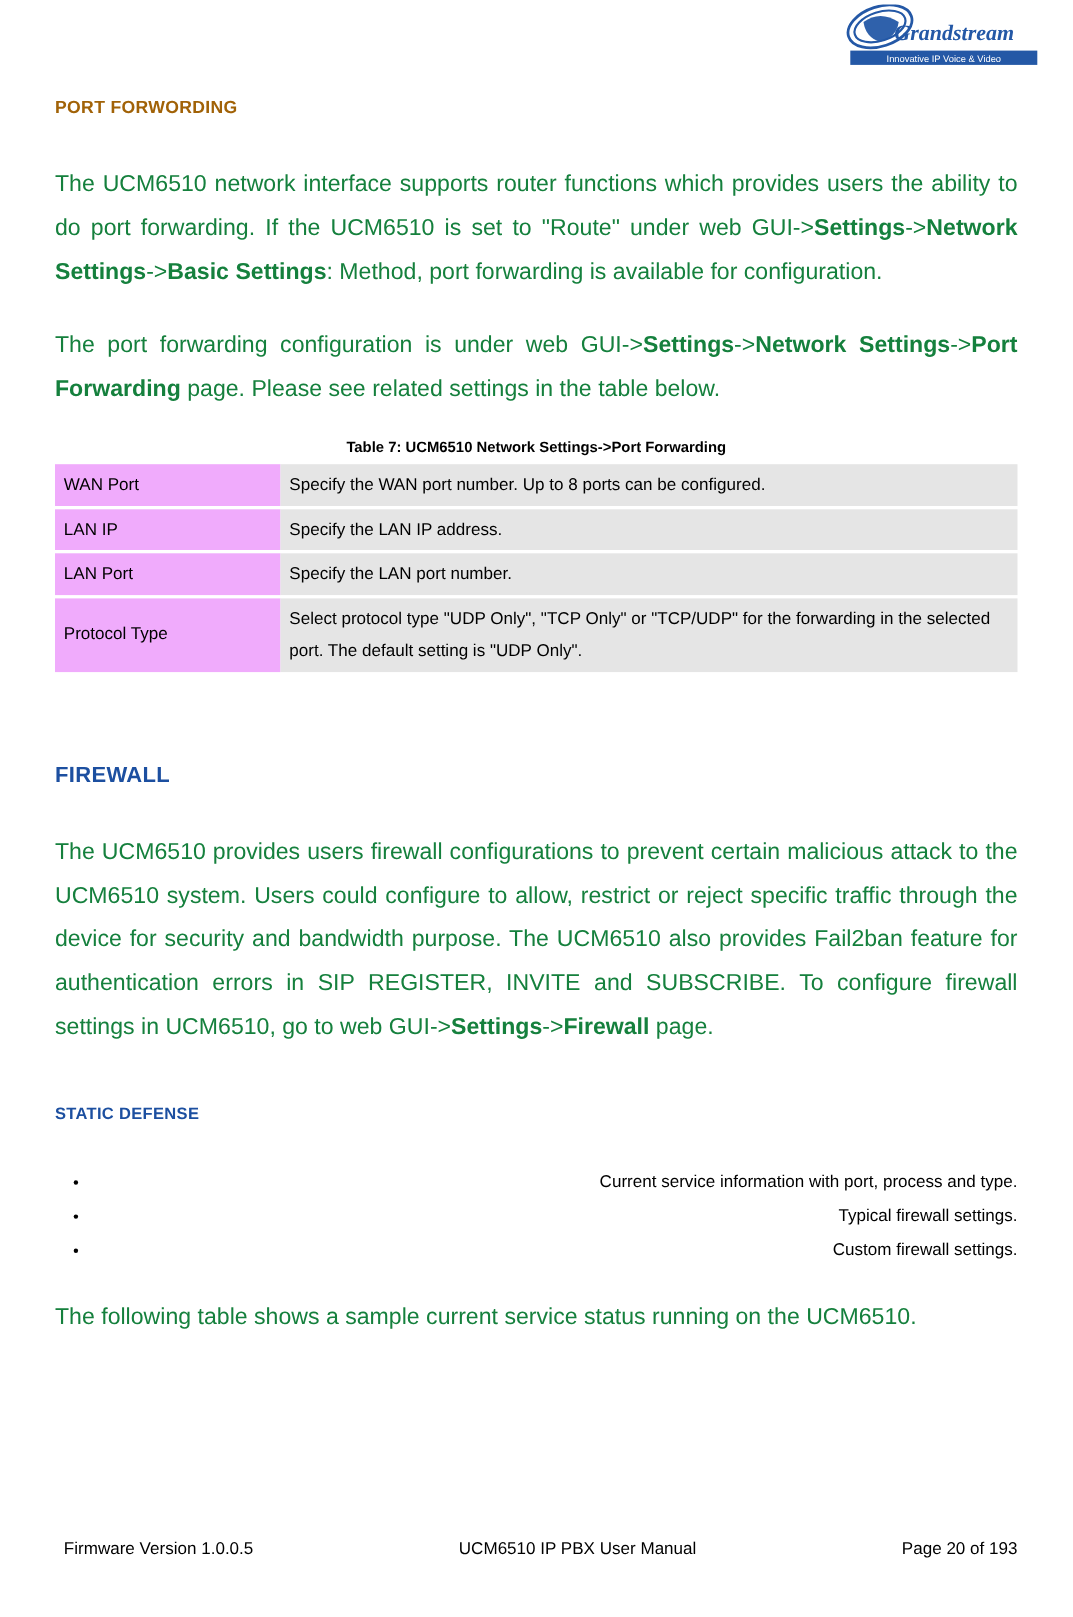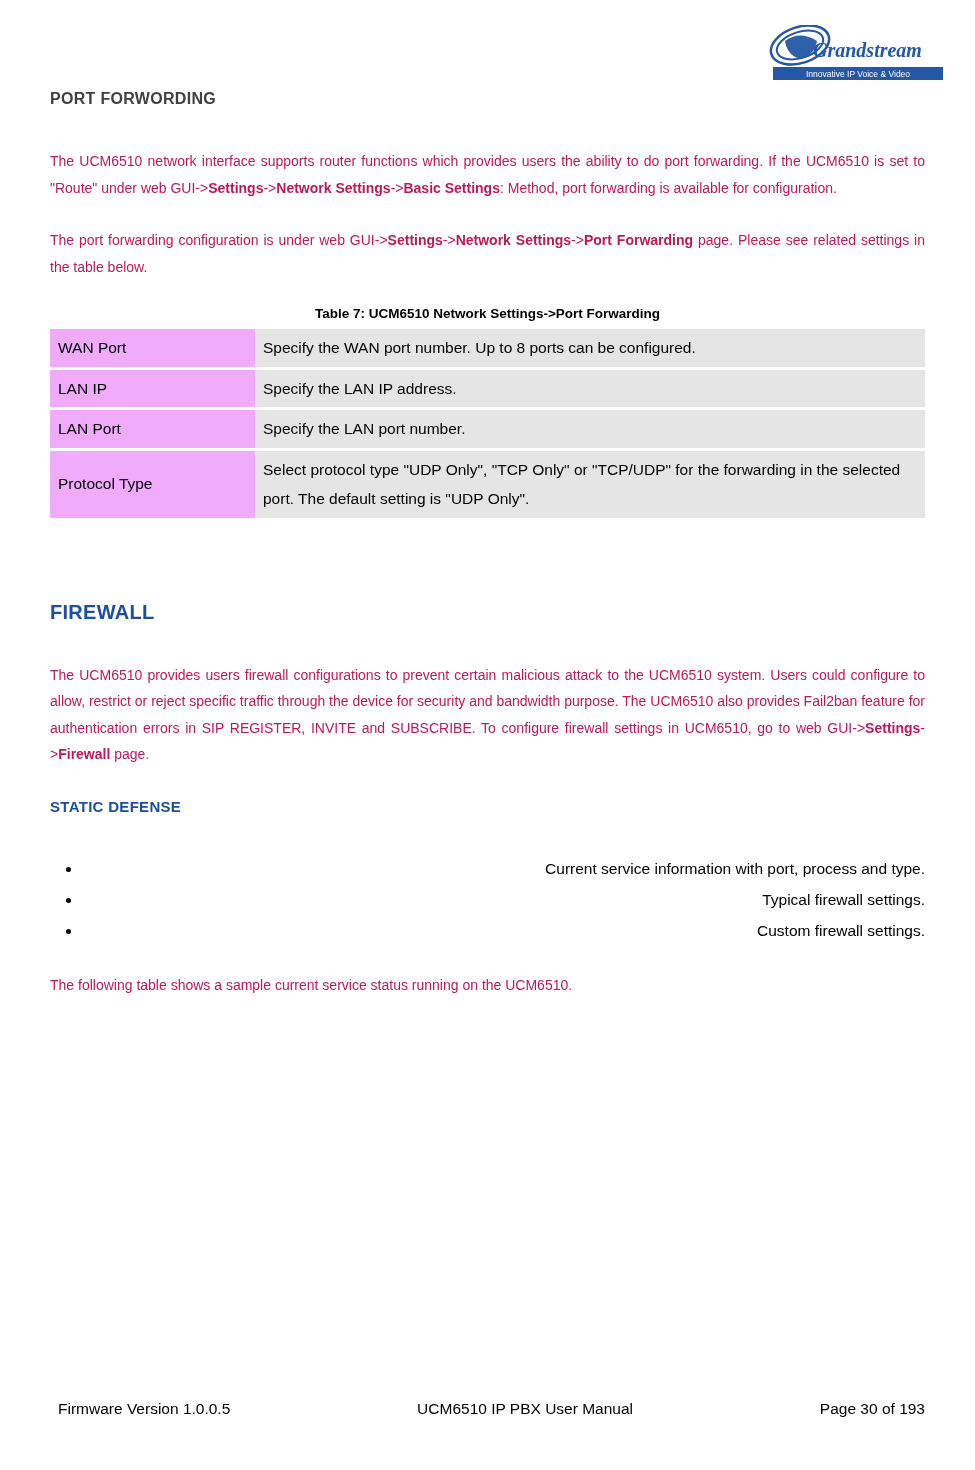--- a/index.html
+++ b/index.html
@@ -6,56 +6,56 @@
     body {
       width: 975px;
       height: 1470px;
       font-family: Arial, sans-serif;
       background: #fff;
       position: relative;
       padding: 20px 50px 0 50px;
     }
     .logo-area {
       position: absolute;
-      top: 25px;
+      top: 4px;
       right: 30px;
       width: 180px;
       height: 60px;
     }
     .logo-svg { width: 100%; height: 100%; }
     .content {
       padding-top: 70px;
     }
     .h3 {
-      color: #404040;
+      color: #a16207;
       font-weight: bold;
       font-size: 16px;
       margin-bottom: 40px;
       letter-spacing: 0.3px;
     }
     .h2 {
       color: #1c4fa0;
       font-weight: bold;
       font-size: 20px;
       margin-top: 80px;
       margin-bottom: 38px;
       letter-spacing: 0.3px;
     }
     .h4 {
       color: #1c4fa0;
       font-weight: bold;
       font-size: 15px;
-      margin-top: 30px;
+      margin-top: 50px;
       margin-bottom: 38px;
       letter-spacing: 0.3px;
     }
     .para {
-      font-size: 14px;
+      font-size: 21px;
       line-height: 1.9;
-      color: #be185d;
+      color: #15803d;
       text-align: justify;
       margin-bottom: 26px;
     }
     .para b { font-weight: bold; }
     .table-caption {
       text-align: center;
       font-weight: bold;
       font-size: 13.5px;
       margin: 24px 0 5px 0;
     }
@@ -157,14 +157,14 @@
     <li>Custom firewall settings.</li>
   </ul>
 
   <p class="para">The following table shows a sample current service status running on the UCM6510.</p>
 
 </div>
 
 <div class="footer">
   <span>Firmware Version 1.0.0.5</span>
   <span>UCM6510 IP PBX User Manual</span>
-  <span>Page 30 of 193</span>
+  <span>Page 20 of 193</span>
 </div>
 
 </body></html>

